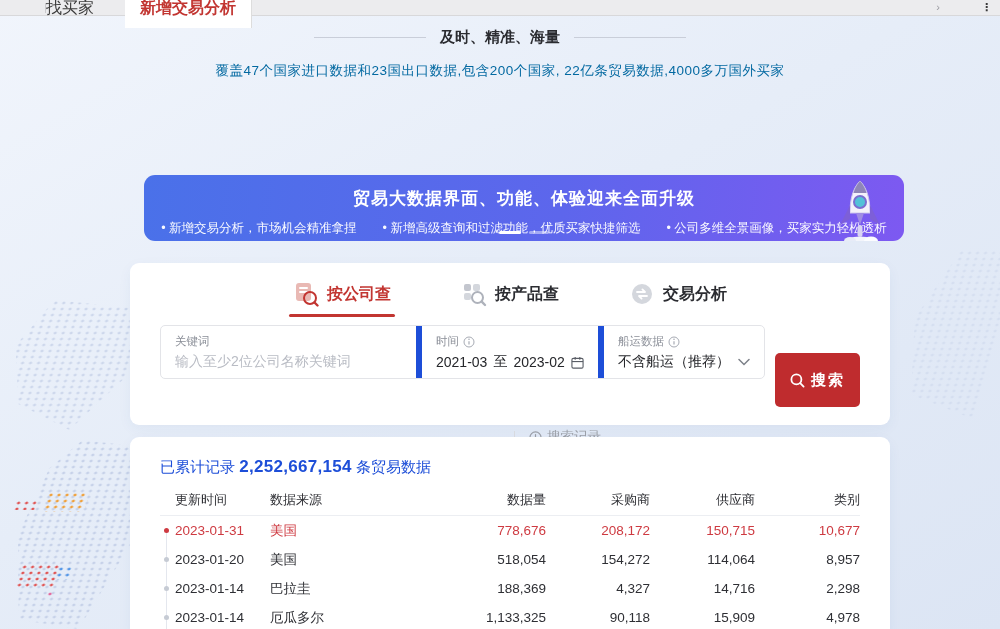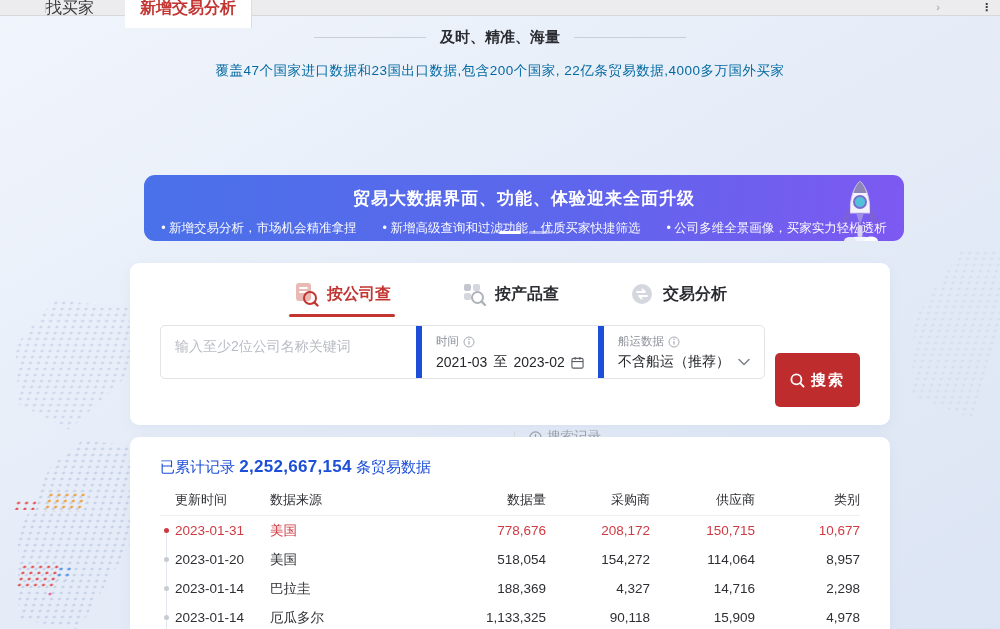--- a/index.html
+++ b/index.html
@@ -170,20 +170,21 @@
         <circle cx="13" cy="13" r="10" fill="#d4d7dd"></circle>
         <path d="M8 11 h8 l-2.6 -2.6 M18 15 h-8 l2.6 2.6" fill="none" stroke="#fff" stroke-width="1.8" stroke-linecap="round" stroke-linejoin="round"></path>
       </svg>
       <span>交易分析</span>
     </div>
   </div>
 
   <div class="sbar-row">
     <div class="sbar">
       <div class="sfield f-keyword">
+        <div class="lab">关键词</div>
         <input type="text" placeholder="输入至少2位公司名称关键词" style="">
       </div>
       <div class="sfield f-time">
         <div class="lab">
           <span>时间</span>
           <svg class="icon-info" viewBox="0 0 12 12">
               <circle cx="6" cy="6" r="5" fill="none" stroke="#a7abb4" stroke-width="1"></circle>
               <line x1="6" y1="5.2" x2="6" y2="8.6" stroke="#a7abb4" stroke-width="1.2"></line>
               <circle cx="6" cy="3.3" r=".8" fill="#a7abb4"></circle>
             </svg>

